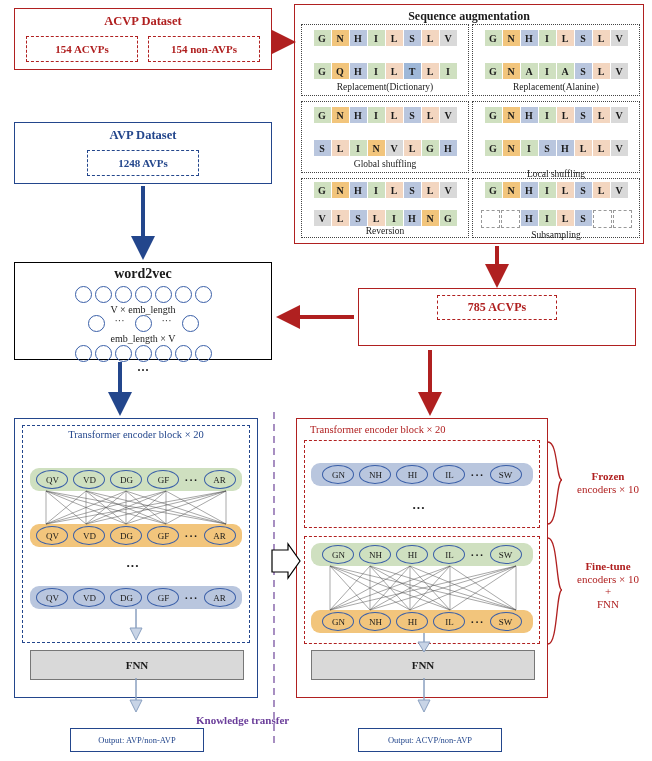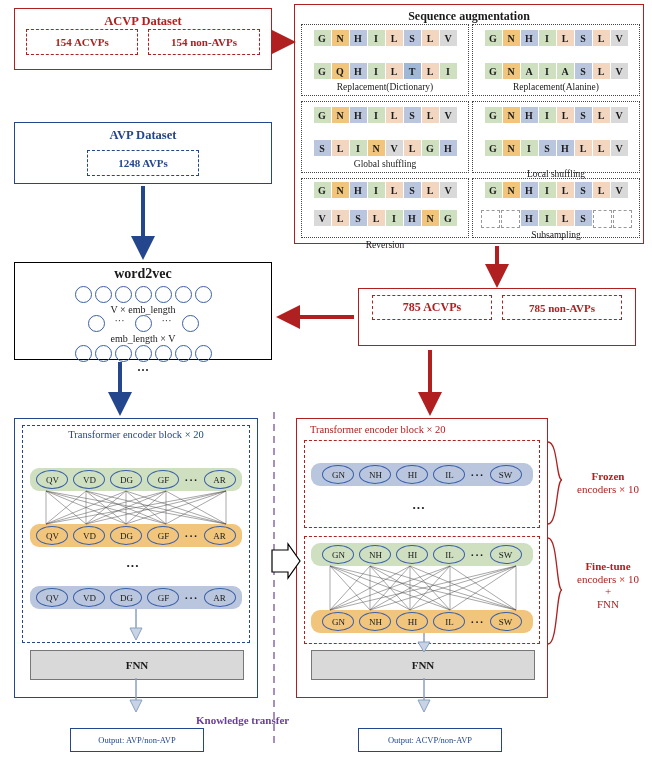--- a/index.html
+++ b/index.html
@@ -32,21 +32,21 @@
   .ring{width:15px;height:15px;border:1.2px solid #3a5fa8;border-radius:50%;}
   .vtxt{font-size:10px;text-align:center;font-family:"Liberation Serif",serif;}
   .ktrans{position:absolute;font-size:11px;font-weight:bold;color:#6a3d9a;}
   .brace{position:absolute;font-size:11px;font-weight:bold;color:#b02020;text-align:center;line-height:1.15;}
 </style>
 </head>
 <body>
 
 <div class="box red-border" style="left:14px;top:8px;width:258px;height:62px;">
   <div class="ttl red-t" style="font-size:12.5px;margin-top:5px;">ACVP Dataset</div>
-  <div style="display:flex;gap:10px;justify-content:center;">
+  <div style="display:flex;gap:10px;justify-content:center;margin-top:7px;">
     <div class="dashed-red center" style="width:110px;height:24px;">
       <span class="red-t" style="font-size:11px;font-weight:bold;">154 ACVPs</span>
     </div>
     <div class="dashed-red center" style="width:110px;height:24px;">
       <span class="red-t" style="font-size:11px;font-weight:bold;">154 non-AVPs</span>
     </div>
   </div>
 </div>
 
 <div class="box blue-border" style="left:14px;top:122px;width:258px;height:62px;">
@@ -168,21 +168,21 @@
   <div class="seqrow" style="margin-top:12px;">
       <div class="cell" style="background: rgb(217, 217, 217);">V</div>
       <div class="cell" style="background: rgb(243, 214, 192);">L</div>
       <div class="cell" style="background: rgb(185, 198, 222);">S</div>
       <div class="cell" style="background: rgb(243, 214, 192);">L</div>
       <div class="cell" style="background: rgb(207, 224, 192);">I</div>
       <div class="cell" style="background: rgb(185, 198, 222);">H</div>
       <div class="cell" style="background: rgb(242, 197, 124);">N</div>
       <div class="cell" style="background: rgb(207, 224, 192);">G</div>
     </div>
-  <div class="caption" style="margin-top:14px;">Reversion</div>
+  <div class="caption" style="margin-top:0;">Reversion</div>
 </div>
 <div class="subblk" style="left:472px;top:178px;width:168px;height:60px;">
   <div class="seqrow" style="margin-top:3px;">
       <div class="cell" style="background: rgb(207, 224, 192);">G</div>
       <div class="cell" style="background: rgb(242, 197, 124);">N</div>
       <div class="cell" style="background: rgb(185, 198, 222);">H</div>
       <div class="cell" style="background: rgb(207, 224, 192);">I</div>
       <div class="cell" style="background: rgb(243, 214, 192);">L</div>
       <div class="cell" style="background: rgb(185, 198, 222);">S</div>
       <div class="cell" style="background: rgb(243, 214, 192);">L</div>
@@ -230,23 +230,20 @@
       <div class="ring"></div>
     <div class="ring"></div>
   </div>
   <div class="vtxt" style="margin-top:1px;font-size:12px;font-weight:bold;">···</div>
 </div>
 
 <div class="box red-border" style="left:358px;top:288px;width:278px;height:58px;">
   <div style="display:flex;gap:10px;justify-content:center;margin-top:6px;">
     <div class="dashed-red center" style="width:118px;height:23px;">
       <span class="red-t" style="font-size:12px;font-weight:bold;">785 ACVPs</span>
-    </div>
-    <div class="dashed-red center" style="width:118px;height:23px;">
-      <span class="red-t" style="font-size:11px;font-weight:bold;">785 non-AVPs</span>
     </div>
   </div>
 </div>
 
 <div class="box blue-border" style="left:14px;top:418px;width:244px;height:280px;"></div>
 <div class="subblk" style="left:22px;top:425px;width:228px;height:218px;border:1.2px dashed #23468c;">
   <div class="blue-t" style="font-size:10.5px;text-align:center;margin-top:3px;font-weight:normal;">Transformer encoder block × 20</div>
 </div>
 
 <div class="barwrap greenbar" style="left:30px;top:468px;width:212px;height:23px;">

